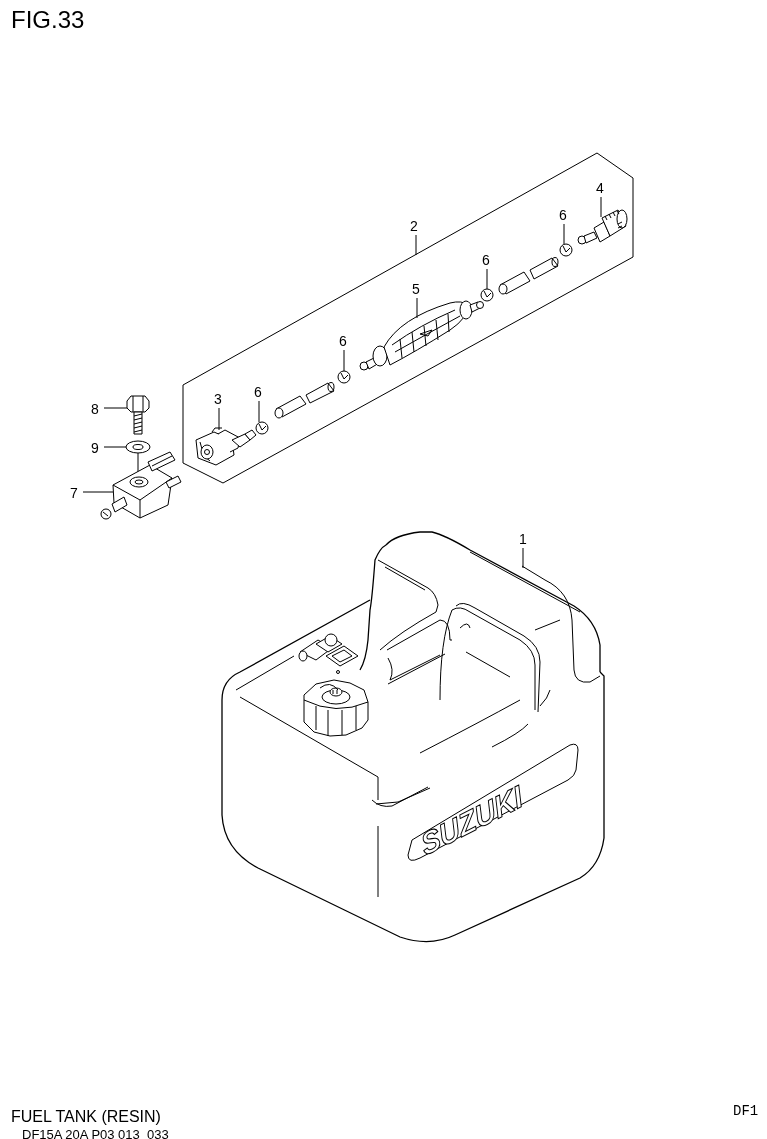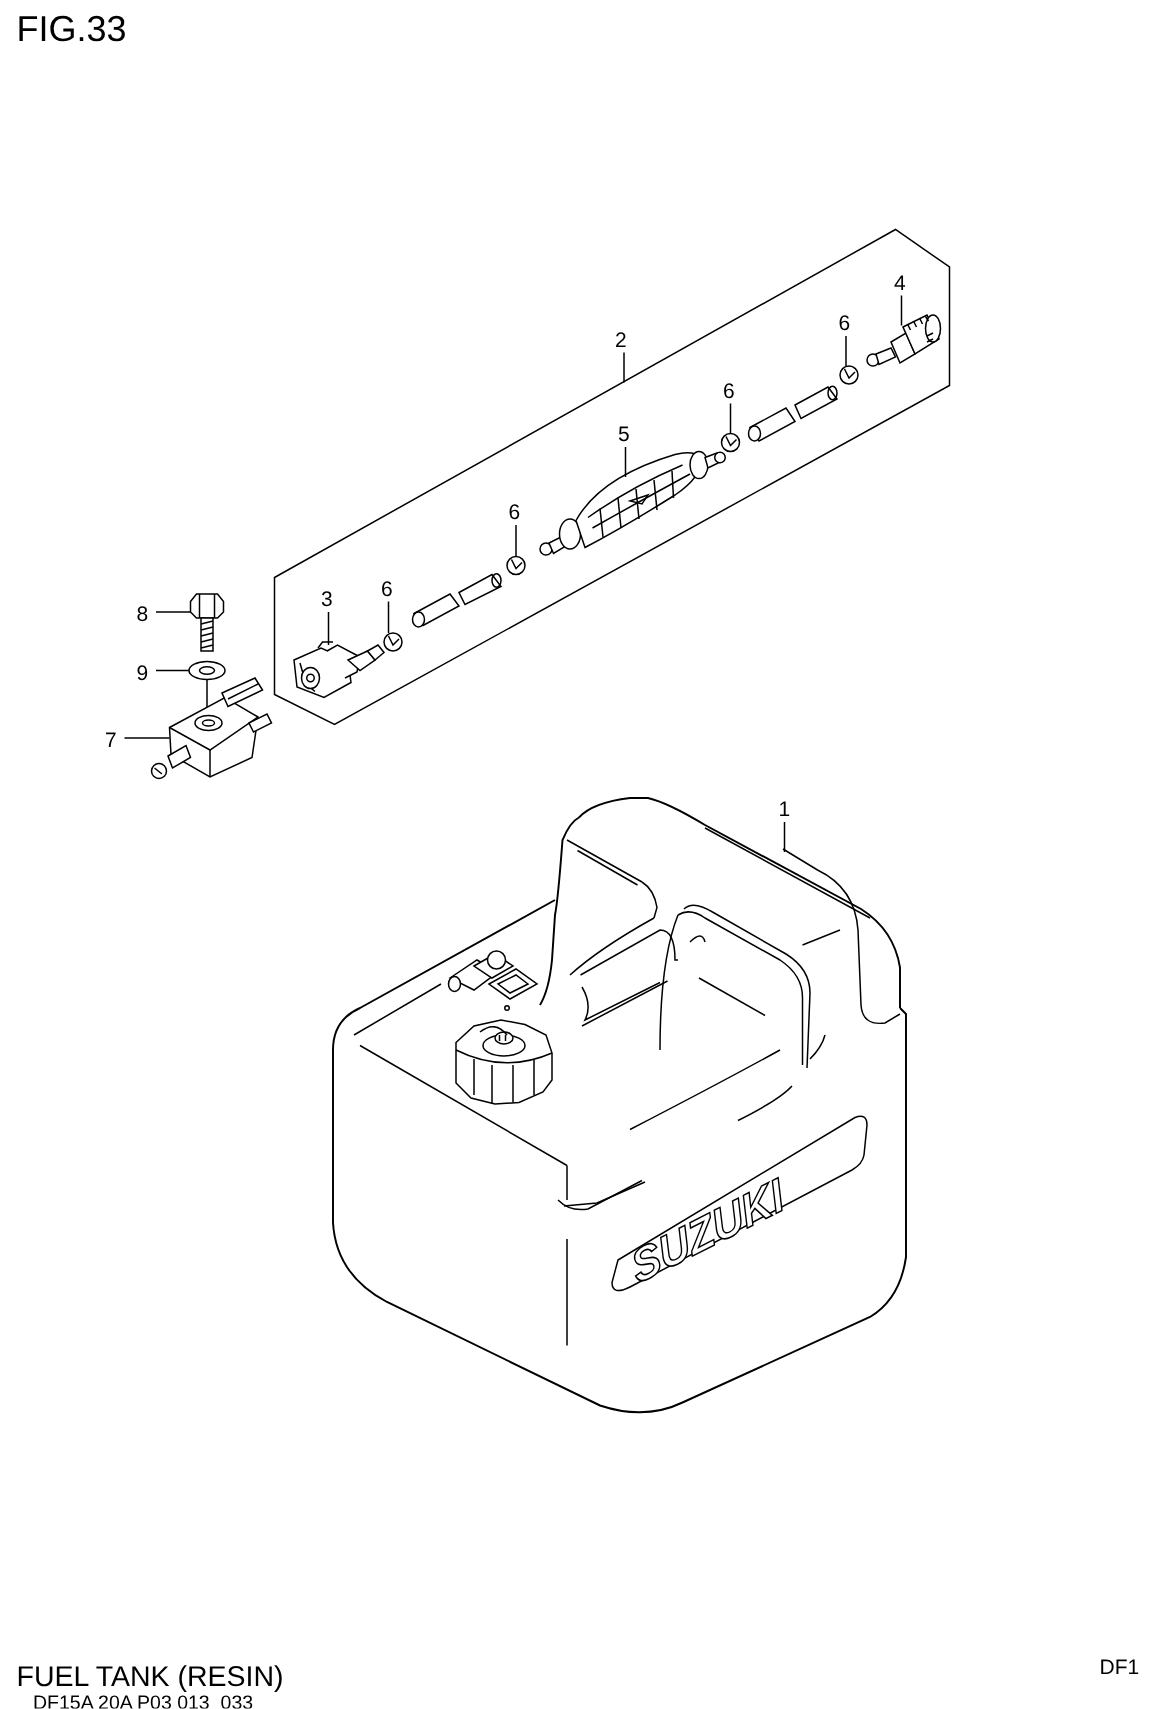--- a/index.html
+++ b/index.html
@@ -1,22 +1,22 @@
 <!DOCTYPE html>
 <html><head>
   <meta charset="utf-8">
   <style>
     html, body { margin: 0; padding: 0; background: #ffffff; }
     body { width: 767px; height: 1139px; position: relative; overflow: hidden; font-family: "Liberation Sans", sans-serif; color: #000; }
     .fig-title { position: absolute; left: 11px; top: 6px; font-size: 24px; font-weight: normal; letter-spacing: 0px; }
     .diagram { position: absolute; left: 0; top: 0; width: 767px; height: 1139px; }
     .callout { font-family: "Liberation Sans", sans-serif; font-size: 14px; fill: #000; }
     .footer-code { position: absolute; left: 22px; top: 1087px; font-size: 13px; margin-top: 40px; }
-    .footer-name { position: absolute; left: 11px; top: 1108px; font-size: 19px; }
-    .footer-right { position: absolute; left: 733px; top: 1103px; font-size: 14px; white-space: nowrap; }
+    .footer-name { position: absolute; left: 11px; top: 1108px; font-size: 16px; }
+    .footer-right { position: absolute; left: 733px; top: 1103px; font-size: 14px; white-space: nowrap; font-family: Liberation Mono, monospace; }
     .ln { fill: none; stroke: #000; stroke-width: 1; }
     .ln2 { fill: none; stroke: #000; stroke-width: 1.3; }
     .fw { fill: #fff; stroke: #000; stroke-width: 1; }
   </style>
 </head>
 <body>
 
 <div class="fig-title">FIG.33</div>
 
 <svg class="diagram" width="767" height="1139" viewBox="0 0 767 1139" xmlns="http://www.w3.org/2000/svg">

